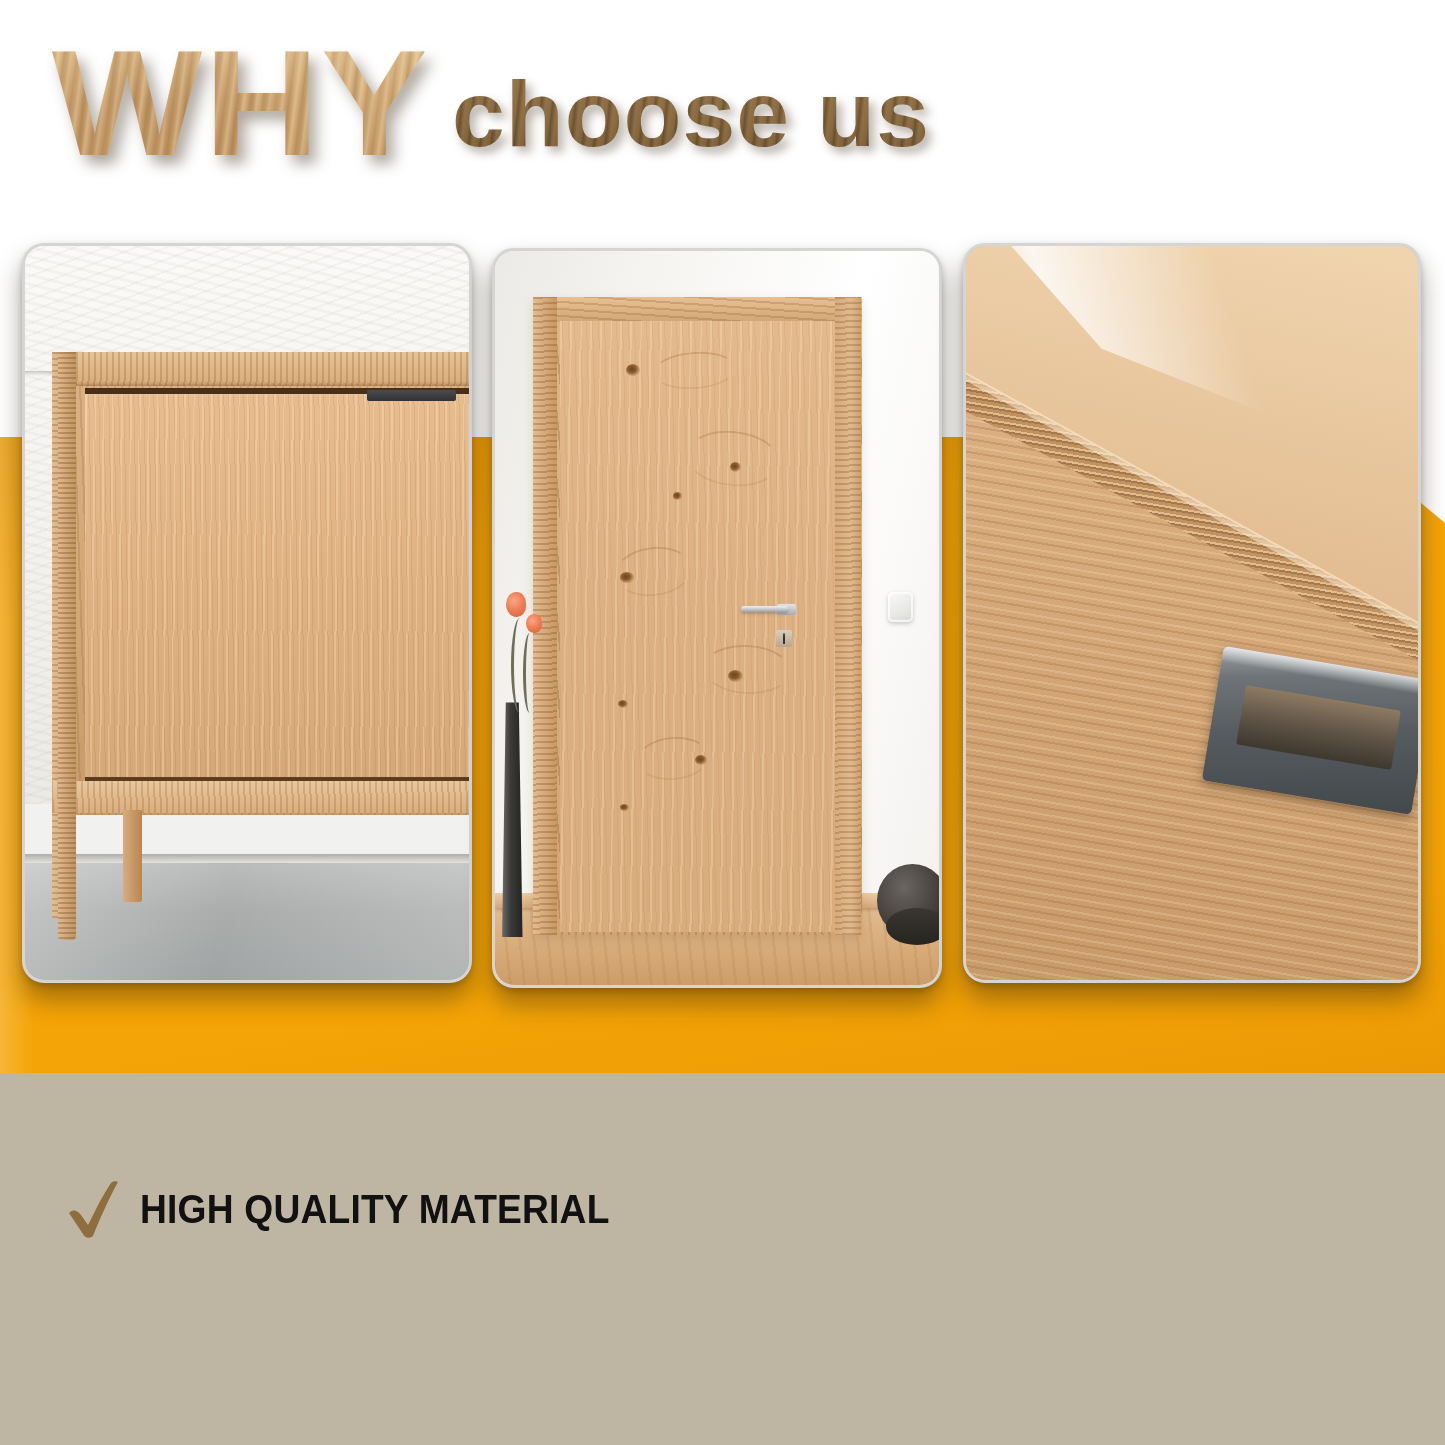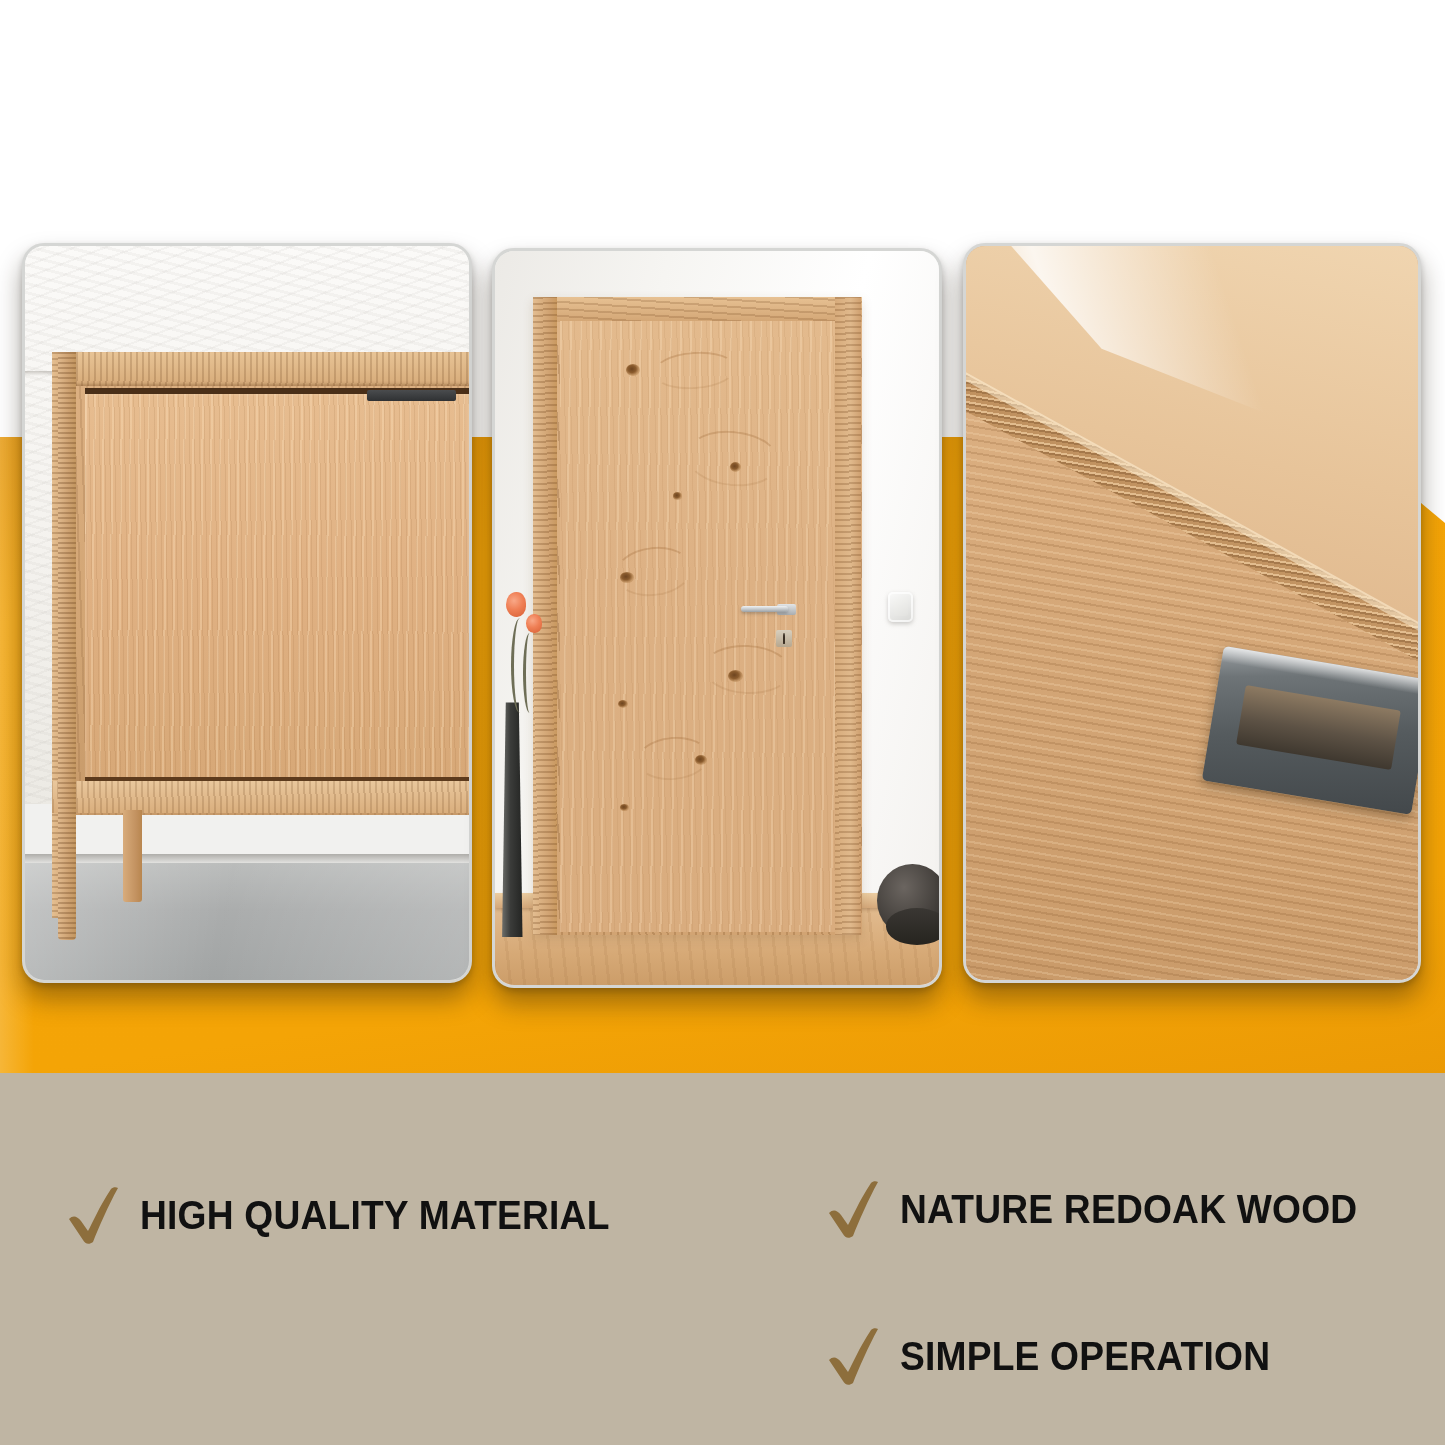--- a/index.html
+++ b/index.html
@@ -409,34 +409,38 @@
   .feature .tick { flex:0 0 auto; width:56px; height:62px; display:block; }
   .feature .ftext {
     font-family:"Liberation Sans", sans-serif;
     font-size:40px;
     font-weight:bold;
     letter-spacing:0.2px;
     color:#111111;
     transform:scaleX(0.93);
     transform-origin:left center;
   }
-  #feat-0 { left:66px;  top:111px;align-items:center; }
+  #feat-0 { left:66px;  top:105px;align-items:center; }
   #feat-1 { left:826px; top:105px; }
   #feat-2 { left:66px;  top:252px; }
   #feat-3 { left:826px; top:252px; }
 </style>
 </head>
 <body>
 
 <div id="poster">
 
   <div class="orange-band"></div>
 
   <div class="tan-panel"></div>
 
+  <div class="headline">
+    <span class="why">WHY</span>
+    <span class="choose">choose us</span>
+  </div>
 
   <div class="cards">
 
     <div class="card" id="card-1">
       <div class="photo">
         <div class="c1-wall"></div>
         <div class="c1-wall-shadow"></div>
         <div class="c1-floor"></div>
         <div class="c1-floor-gloss"></div>
         <div class="c1-skirt"></div>
@@ -511,30 +515,18 @@
 
   <div class="features">
 
     <div class="feature" id="feat-0">
       <svg class="tick" viewBox="0 0 56 62">
         <path d="M3 35 C7 31 11 32 15 37 L22 47 C26 40 33 23 45 5 C47 3 50 3 52 4 C42 22 33 43 27 58 C23 61 19 60 17 56 Z" fill="#8d6e3c"></path>
       </svg>
       <span class="ftext">HIGH QUALITY MATERIAL</span>
     </div>
 
-    <div class="feature" id="feat-1">
-      <svg class="tick" viewBox="0 0 56 62">
-        <path d="M3 35 C7 31 11 32 15 37 L22 47 C26 40 33 23 45 5 C47 3 50 3 52 4 C42 22 33 43 27 58 C23 61 19 60 17 56 Z" fill="#8d6e3c"></path>
-      </svg>
-      <span class="ftext">NATURE REDOAK WOOD</span>
-    </div>
-
-
-    <div class="feature" id="feat-3">
-      <svg class="tick" viewBox="0 0 56 62">
-        <path d="M3 35 C7 31 11 32 15 37 L22 47 C26 40 33 23 45 5 C47 3 50 3 52 4 C42 22 33 43 27 58 C23 61 19 60 17 56 Z" fill="#8d6e3c"></path>
-      </svg>
-      <span class="ftext">SIMPLE OPERATION</span>
-    </div>
+
+
 
   </div>
 
 </div>
 
 </body></html>

